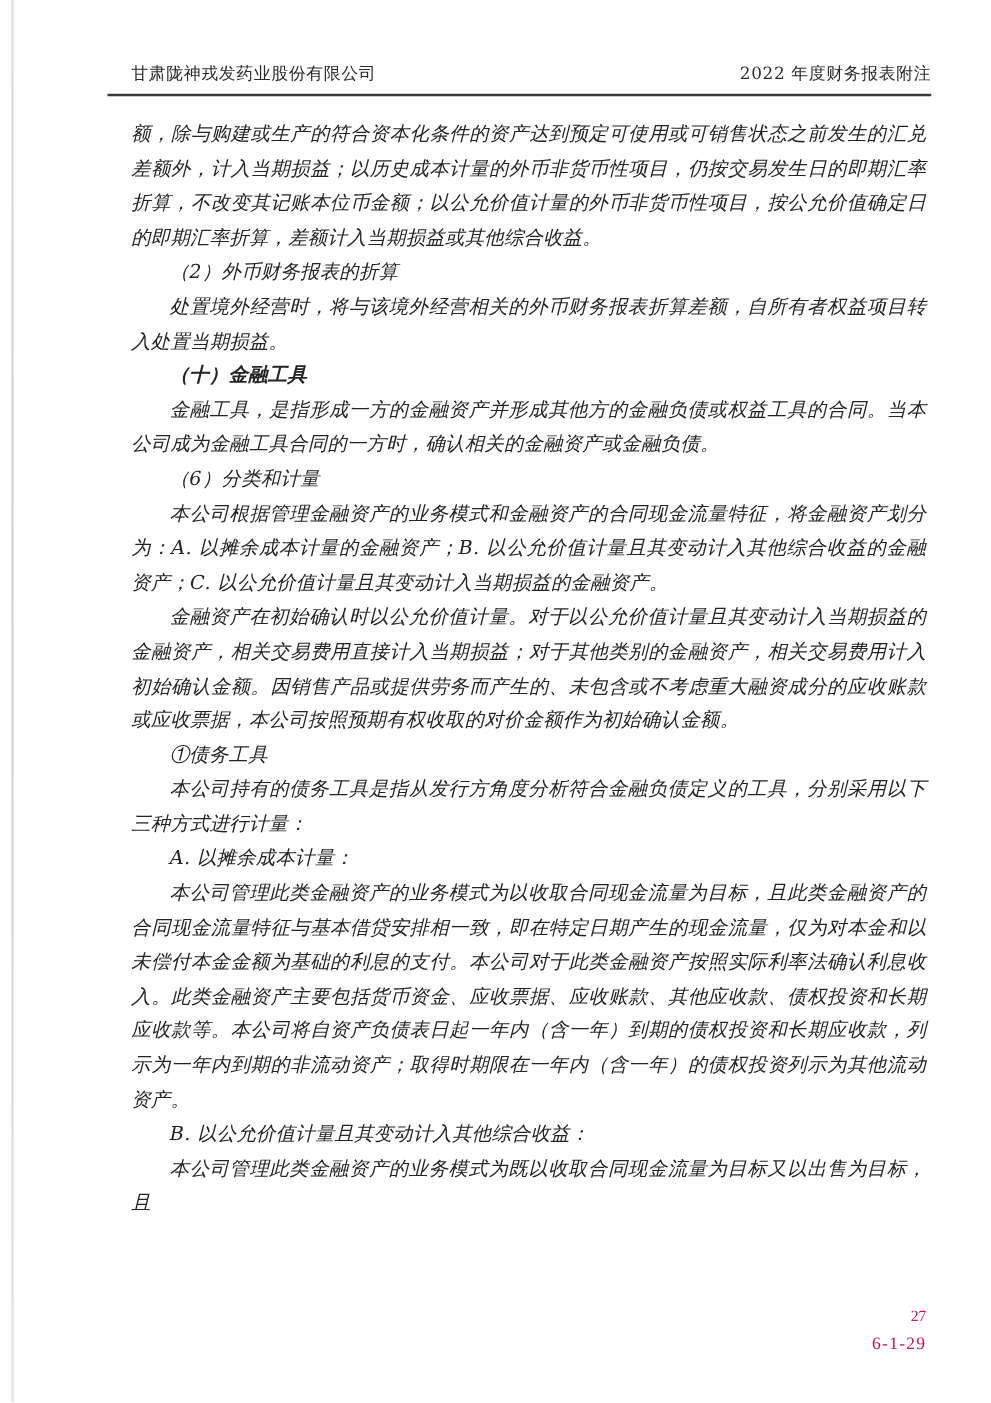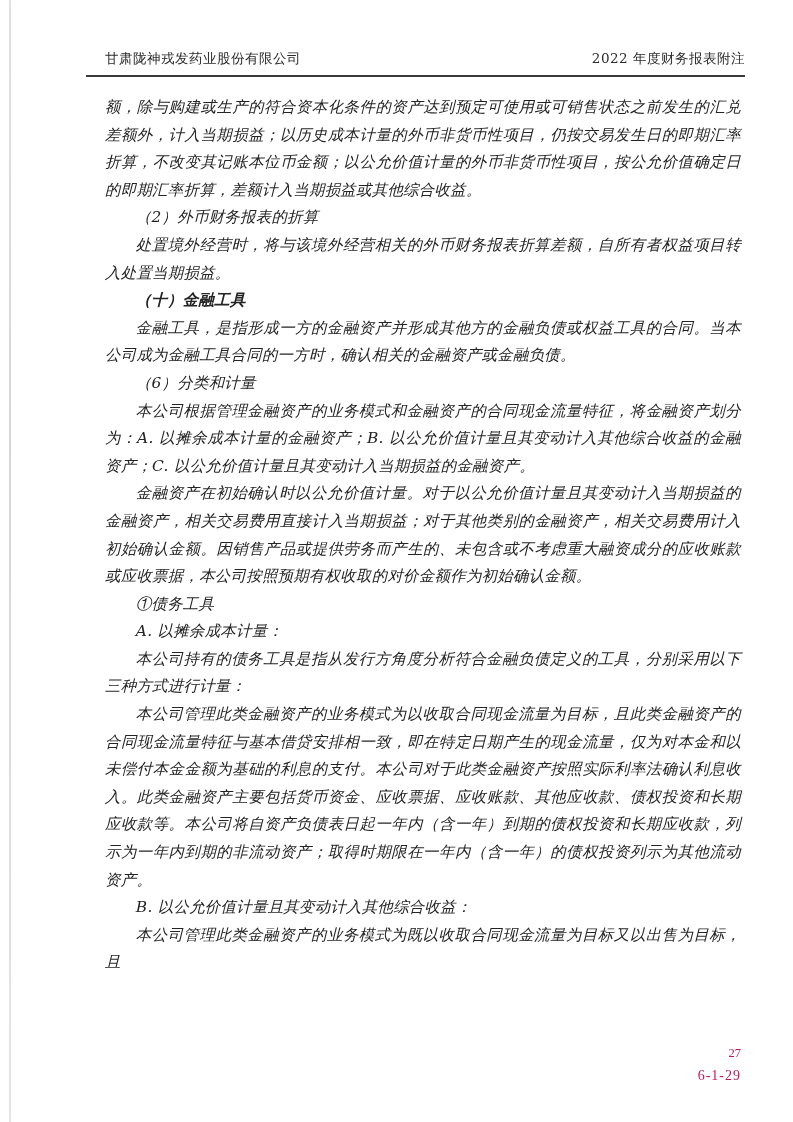--- a/index.html
+++ b/index.html
@@ -98,22 +98,22 @@
   <div class="body-text">
     <p class="cont">额，除与购建或生产的符合资本化条件的资产达到预定可使用或可销售状态之前发生的汇兑差额外，计入当期损益；以历史成本计量的外币非货币性项目，仍按交易发生日的即期汇率折算，不改变其记账本位币金额；以公允价值计量的外币非货币性项目，按公允价值确定日的即期汇率折算，差额计入当期损益或其他综合收益。</p>
     <p>（2）外币财务报表的折算</p>
     <p>处置境外经营时，将与该境外经营相关的外币财务报表折算差额，自所有者权益项目转入处置当期损益。</p>
     <p class="bold">（十）金融工具</p>
     <p>金融工具，是指形成一方的金融资产并形成其他方的金融负债或权益工具的合同。当本公司成为金融工具合同的一方时，确认相关的金融资产或金融负债。</p>
     <p>（6）分类和计量</p>
     <p>本公司根据管理金融资产的业务模式和金融资产的合同现金流量特征，将金融资产划分为：A. 以摊余成本计量的金融资产；B. 以公允价值计量且其变动计入其他综合收益的金融资产；C. 以公允价值计量且其变动计入当期损益的金融资产。</p>
     <p>金融资产在初始确认时以公允价值计量。对于以公允价值计量且其变动计入当期损益的金融资产，相关交易费用直接计入当期损益；对于其他类别的金融资产，相关交易费用计入初始确认金额。因销售产品或提供劳务而产生的、未包含或不考虑重大融资成分的应收账款或应收票据，本公司按照预期有权收取的对价金额作为初始确认金额。</p>
     <p>①债务工具</p>
+    <p>本公司持有的债务工具是指从发行方角度分析符合金融负债定义的工具，分别采用以下三种方式进行计量：</p>
     <p>A. 以摊余成本计量：</p>
-    <p>本公司持有的债务工具是指从发行方角度分析符合金融负债定义的工具，分别采用以下三种方式进行计量：</p>
     <p>本公司管理此类金融资产的业务模式为以收取合同现金流量为目标，且此类金融资产的合同现金流量特征与基本借贷安排相一致，即在特定日期产生的现金流量，仅为对本金和以未偿付本金金额为基础的利息的支付。本公司对于此类金融资产按照实际利率法确认利息收入。此类金融资产主要包括货币资金、应收票据、应收账款、其他应收款、债权投资和长期应收款等。本公司将自资产负债表日起一年内（含一年）到期的债权投资和长期应收款，列示为一年内到期的非流动资产；取得时期限在一年内（含一年）的债权投资列示为其他流动资产。</p>
     <p>B. 以公允价值计量且其变动计入其他综合收益：</p>
     <p>本公司管理此类金融资产的业务模式为既以收取合同现金流量为目标又以出售为目标，且</p>
   </div>
 
   <div class="footer page-num">27</div>
   <div class="footer doc-num">6-1-29</div>
 
 </div>
 

